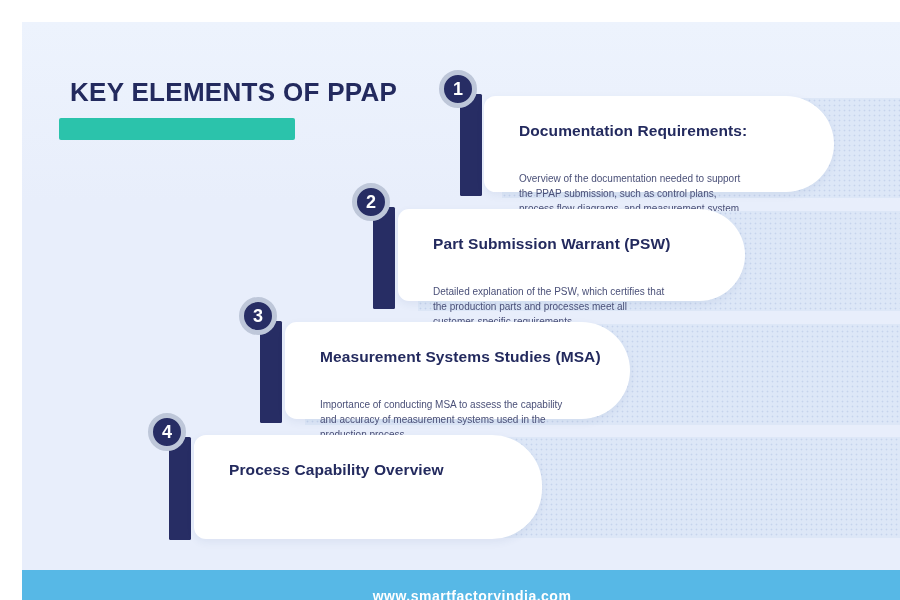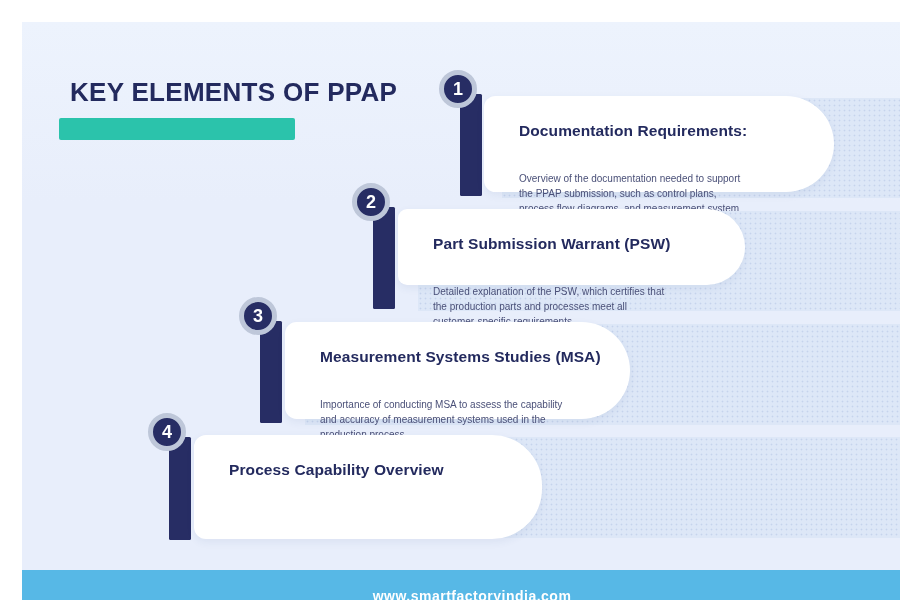--- a/index.html
+++ b/index.html
@@ -61,21 +61,21 @@
   .row-2 .band{left:396px; top:189px; width:504px; height:100px;}
   .row-3 .band{left:283px; top:302px; width:617px; height:101px;}
   .row-4 .band{left:192px; top:415px; width:708px; height:101px;}
 
   .row-1 .connector{left:438px; top:72px;  height:102px;}
   .row-2 .connector{left:351px; top:185px; height:102px;}
   .row-3 .connector{left:238px; top:299px; height:102px;}
   .row-4 .connector{left:147px; top:415px; height:103px;}
 
   .row-1 .card{left:462px; top:74px;  width:350px; height:96px;}
-  .row-2 .card{left:376px; top:187px; width:347px; height:76px;}
+  .row-2 .card{left:376px; top:187px; width:347px; height:92px;}
   .row-3 .card{left:263px; top:300px; width:345px; height:97px;}
   .row-4 .card{left:172px; top:413px; width:348px; height:104px;}
 
   .row-1 .card-body{max-width:255px;}
   .row-2 .card-body{max-width:258px;}
   .row-3 .card-body{max-width:275px;}
   .row-4 .card-body{max-width:250px;}
 
   .row-1 .numball{left:417px; top:48px;}
   .row-2 .numball{left:330px; top:161px;}

